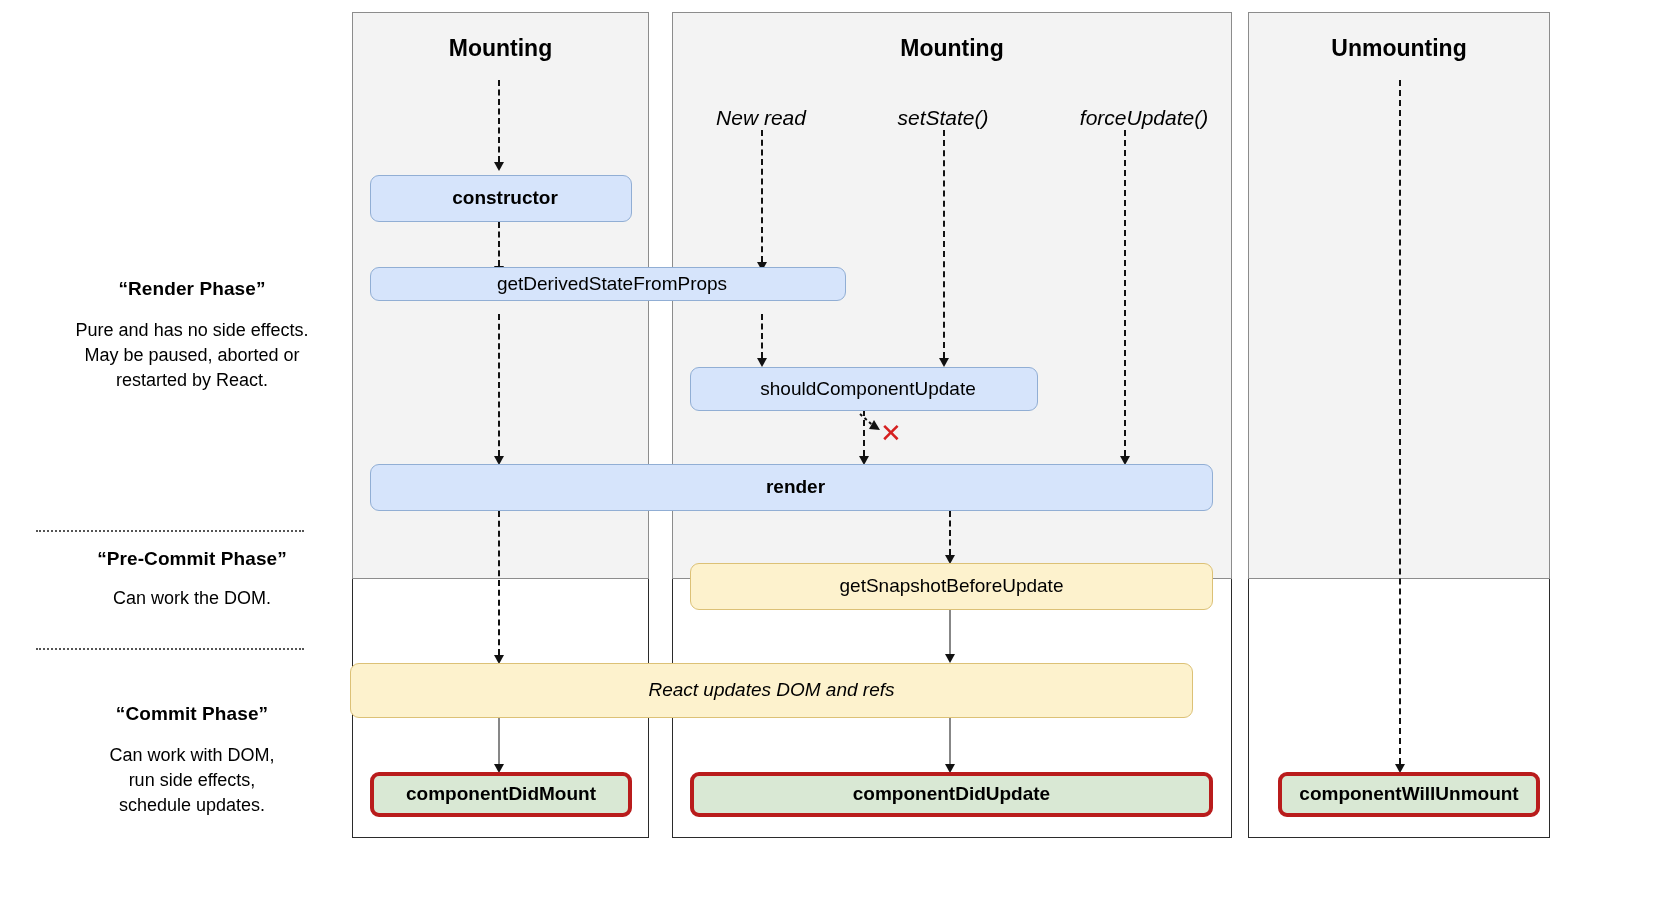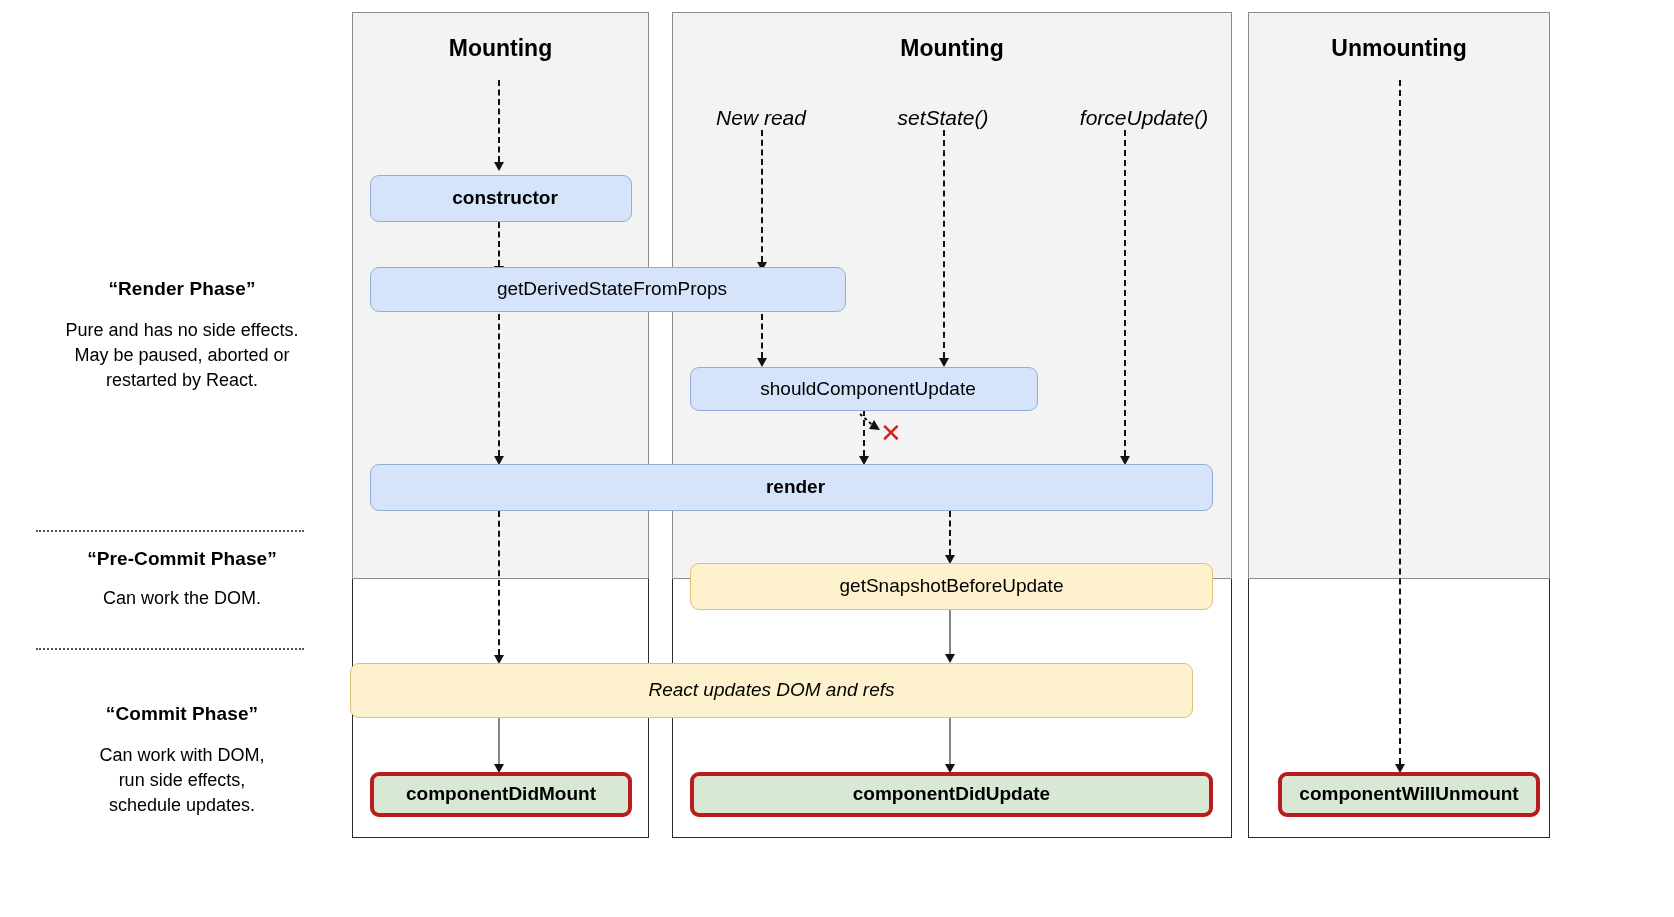--- a/index.html
+++ b/index.html
@@ -6,21 +6,21 @@
   html,body{margin:0;padding:0;background:#ffffff;}
   body{
     width:1674px;height:917px;
     font-family:"Liberation Sans", sans-serif;
     color:#000;
     overflow:hidden;
   }
   #stage{position:relative;width:1674px;height:917px;}
 
   
-  .legend{position:absolute;left:0;width:340px;text-align:center;padding-left:12px;}
+  .legend{position:absolute;left:10px;width:340px;text-align:center;padding-left:12px;}
   .legend .title{font-weight:bold;font-size:19px;letter-spacing:.1px;}
   .legend .desc{font-size:18px;line-height:25px;margin-top:18px;}
   .legend .desc.tight{margin-top:16px;}
   .sep{position:absolute;left:36px;width:268px;height:0;
        border-top:2px dotted #555;}
 
   
   .panel{position:absolute;box-sizing:border-box;}
   .panel-gray{background:#f3f3f3;border:1px solid #8c8c8c;}
   .panel-white{background:#ffffff;border:1px solid #2b2b2b;border-top:none;}
@@ -199,21 +199,21 @@
       <div class="head"></div>
   </div>
 
   <div class="arrow dashed" style="left:1394px;top:80px;width:12px;height:692px;">
     <div class="line" style="height:684px;"></div>
       <div class="head"></div>
   </div>
 
   <div class="node blue bold" style="left:370px;top:175px;width:262px;height:47px;">constructor</div>
 
-  <div class="node blue" style="left:370px;top:267px;width:476px;height:45px;text-align:center;">getDerivedStateFromProps</div>
+  <div class="node blue" style="left:370px;top:267px;width:476px;height:34px;text-align:center;">getDerivedStateFromProps</div>
 
   <div class="node blue" style="left:690px;top:367px;width:348px;height:44px;">shouldComponentUpdate</div>
 
   <div class="node blue bold" style="left:370px;top:464px;width:843px;height:47px;">render</div>
 
   <div class="node yellow" style="left:690px;top:563px;width:523px;height:47px;">getSnapshotBeforeUpdate</div>
 
   <div class="node yellow italic" style="left:350px;top:663px;width:843px;height:55px;">React updates DOM and refs</div>
 
   <div class="node green bold" style="left:370px;top:772px;width:262px;height:45px;">componentDidMount</div>

